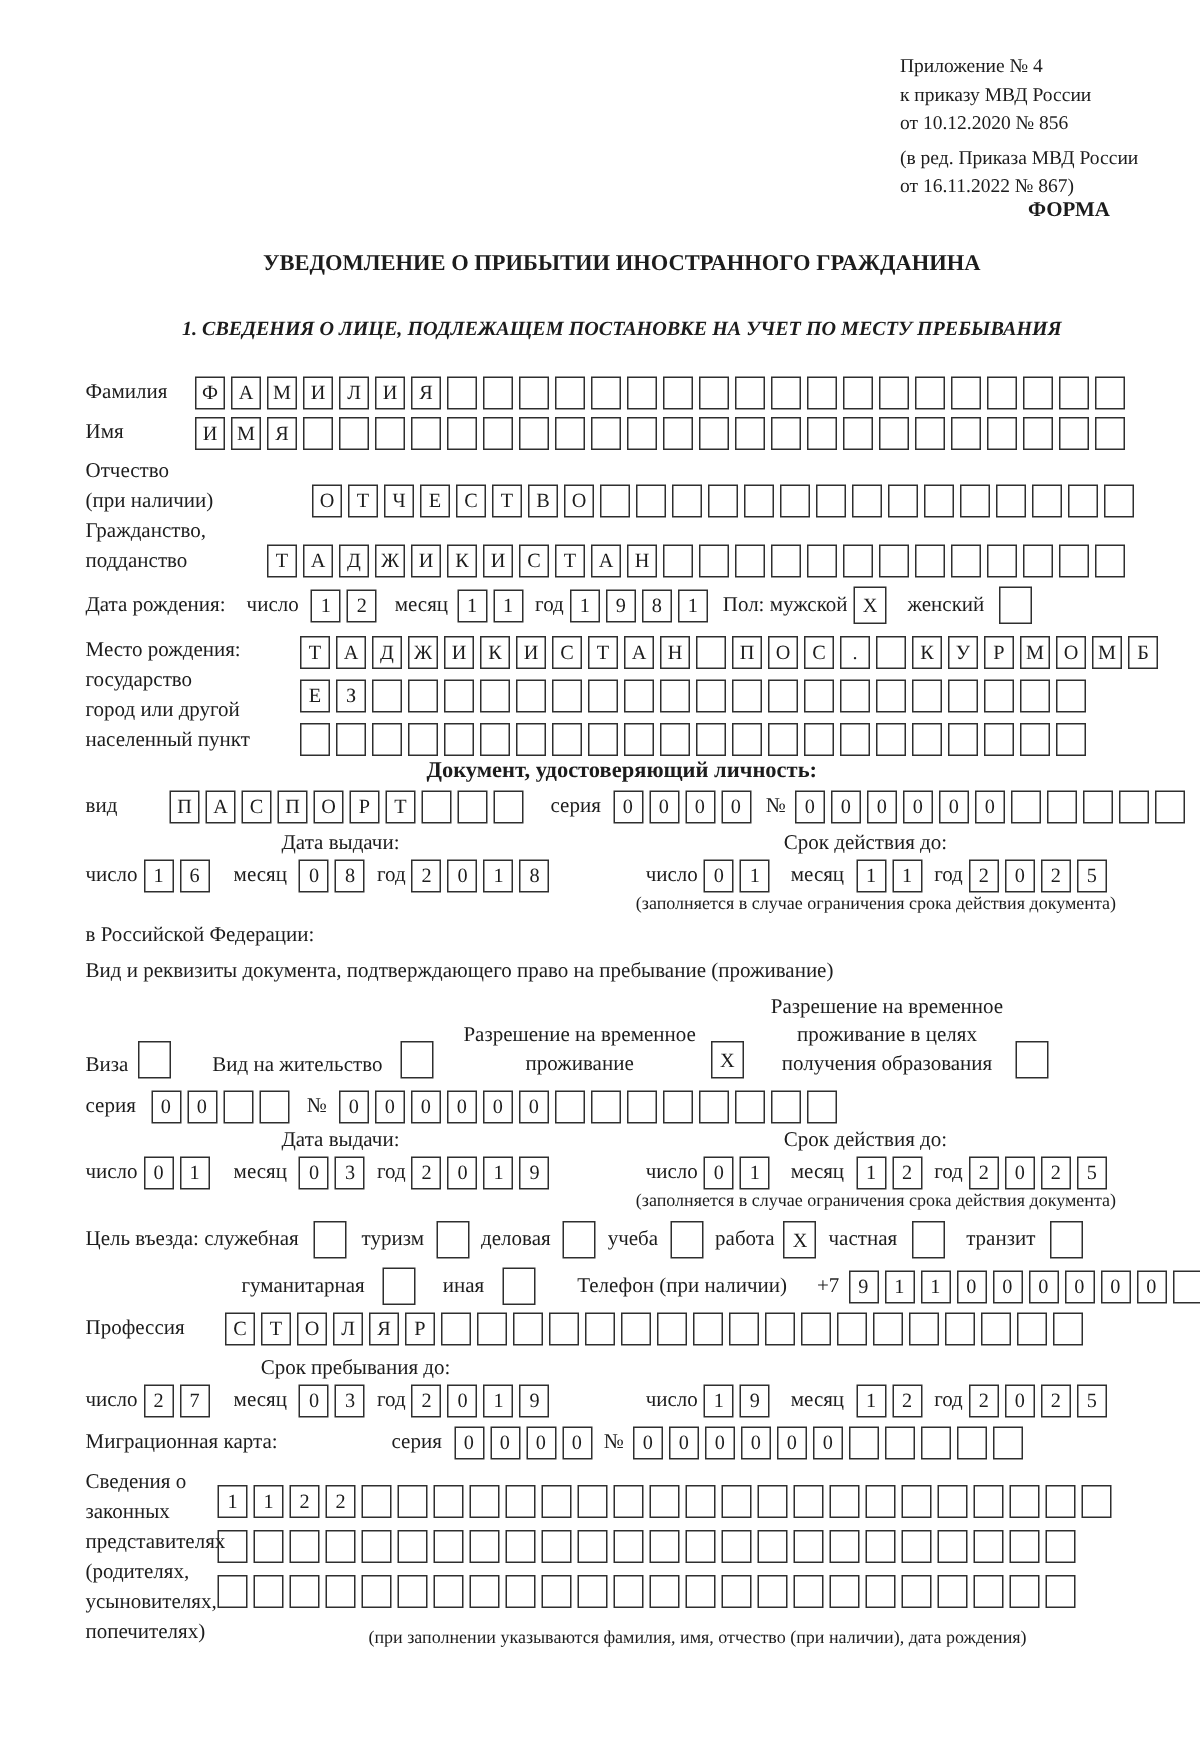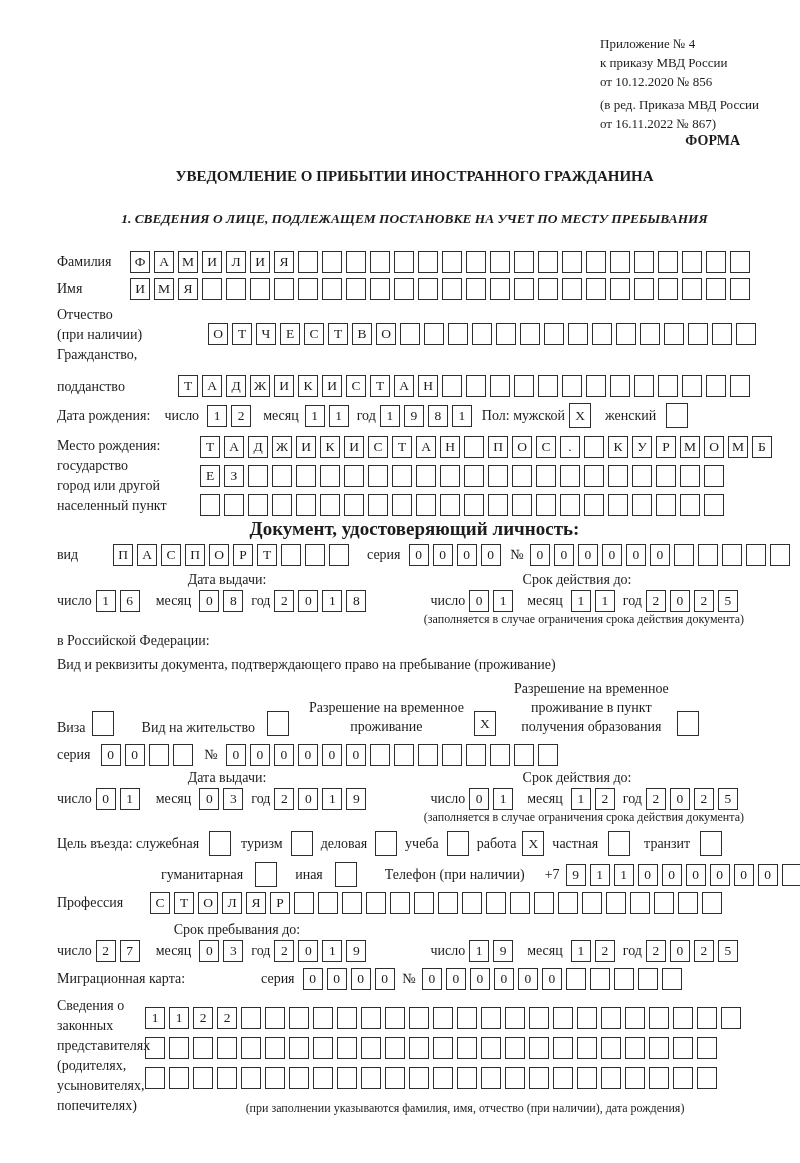--- a/index.html
+++ b/index.html
@@ -20,21 +20,21 @@
   .forma{text-align:right;padding-right:32px;font-size:14px;}
   .title{text-align:center;font-weight:bold;font-size:15px;line-height:22px;margin-top:16px;}
   .underline{display:inline-block;width:52px;border-bottom:2px solid #333;height:14px;margin-left:12px;}
   .sec{font-weight:bold;font-size:13.4px;margin-top:24px;text-align:center;white-space:nowrap;font-style:italic;}
   .center{text-align:center;}
   .note{font-size:12px;text-align:right;padding-right:28px;}
   .lblcol{display:flex;flex-direction:column;flex:none;}
   .lblcol .lbl{line-height:20px;}
   .hdr{font-size:14px;text-align:center;flex:none;}
   .cbxtext{display:flex;flex-direction:column;text-align:center;font-size:14px;line-height:19px;flex:none;}
-  .w73{width:73px;} .w93{width:93px;} .w121{width:121px;gap:12px;} .w143{width:143px;}
+  .w73{width:73px;} .w93{width:93px;} .w121{width:121px;} .w143{width:143px;}
   .w151{width:151px;} .w88{width:88px;} .w56{width:56px;}
   .w340{width:340px;} .w320{width:320px;}
   .ml4{margin-left:4px;} .ml6{margin-left:6px;} .ml8{margin-left:8px;} .ml10{margin-left:10px;}
   .ml12{margin-left:12px;} .ml14{margin-left:14px;} .ml16{margin-left:16px;} .ml20{margin-left:20px;}
   .ml24{margin-left:24px;} .ml60{margin-left:60px;}
   .ml68{margin-left:104px;} .ml76{margin-left:76px;}
   .mt2{margin-top:2px;} .mt4{margin-top:4px;} .mt5{margin-top:5px;} .mt6{margin-top:6px;}
   .mt8{margin-top:8px;} .mt12{margin-top:12px;}
   .mt24{margin-top:24px;}
   .stack{display:flex;flex-direction:column;}
@@ -297,21 +297,21 @@
           <span class="cell"></span>
           <span class="cell"></span>
           <span class="cell"></span>
           <span class="cell"></span>
           <span class="cell"></span>
           <span class="cell"></span>
         </span>
     </div>
   </div>
 
-  <div class="center b mt2" style="font-size:19px;">Документ, удостоверяющий личность:</div>
+  <div class="center b mt2" style="font-size:15px;">Документ, удостоверяющий личность:</div>
 
   <div class="row mt4">
     <span class="lbl w56">вид</span>
     <span class="cells">
         <span class="cell">П</span>
         <span class="cell">А</span>
         <span class="cell">С</span>
         <span class="cell">П</span>
         <span class="cell">О</span>
         <span class="cell">Р</span>
@@ -401,21 +401,21 @@
       </span>
     <div class="cbxtext ml16">
       <span>Разрешение на временное</span>
       <span>проживание</span>
     </div>
     <span class="cells lg ml10">
         <span class="cell">X</span>
       </span>
     <div class="cbxtext ml14">
       <span>Разрешение на временное</span>
-      <span>проживание в пункт</span>
+      <span>проживание в целях</span>
       <span>получения образования</span>
     </div>
     <span class="cells lg ml8">
         <span class="cell"></span>
       </span>
   </div>
 
   <div class="row mt8">
     <span class="lbl">серия</span>
     <span class="cells ml10">

